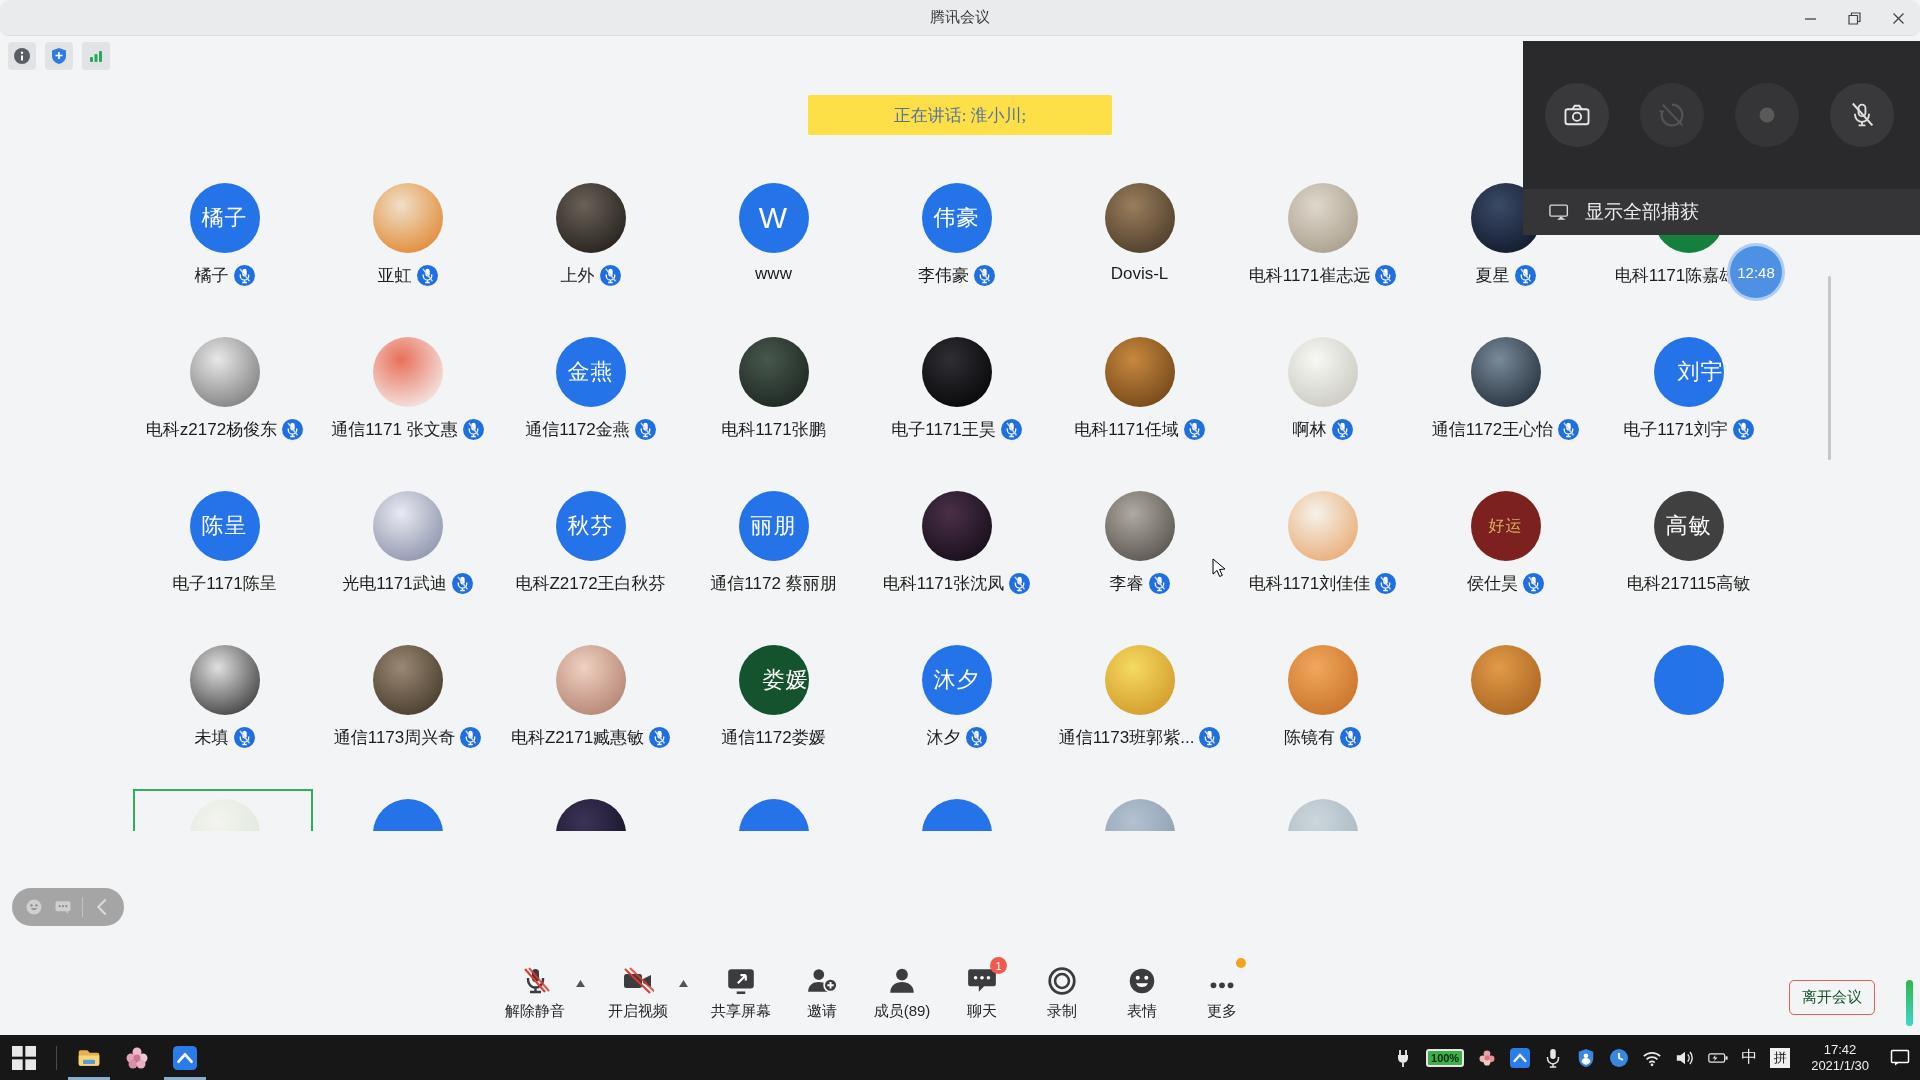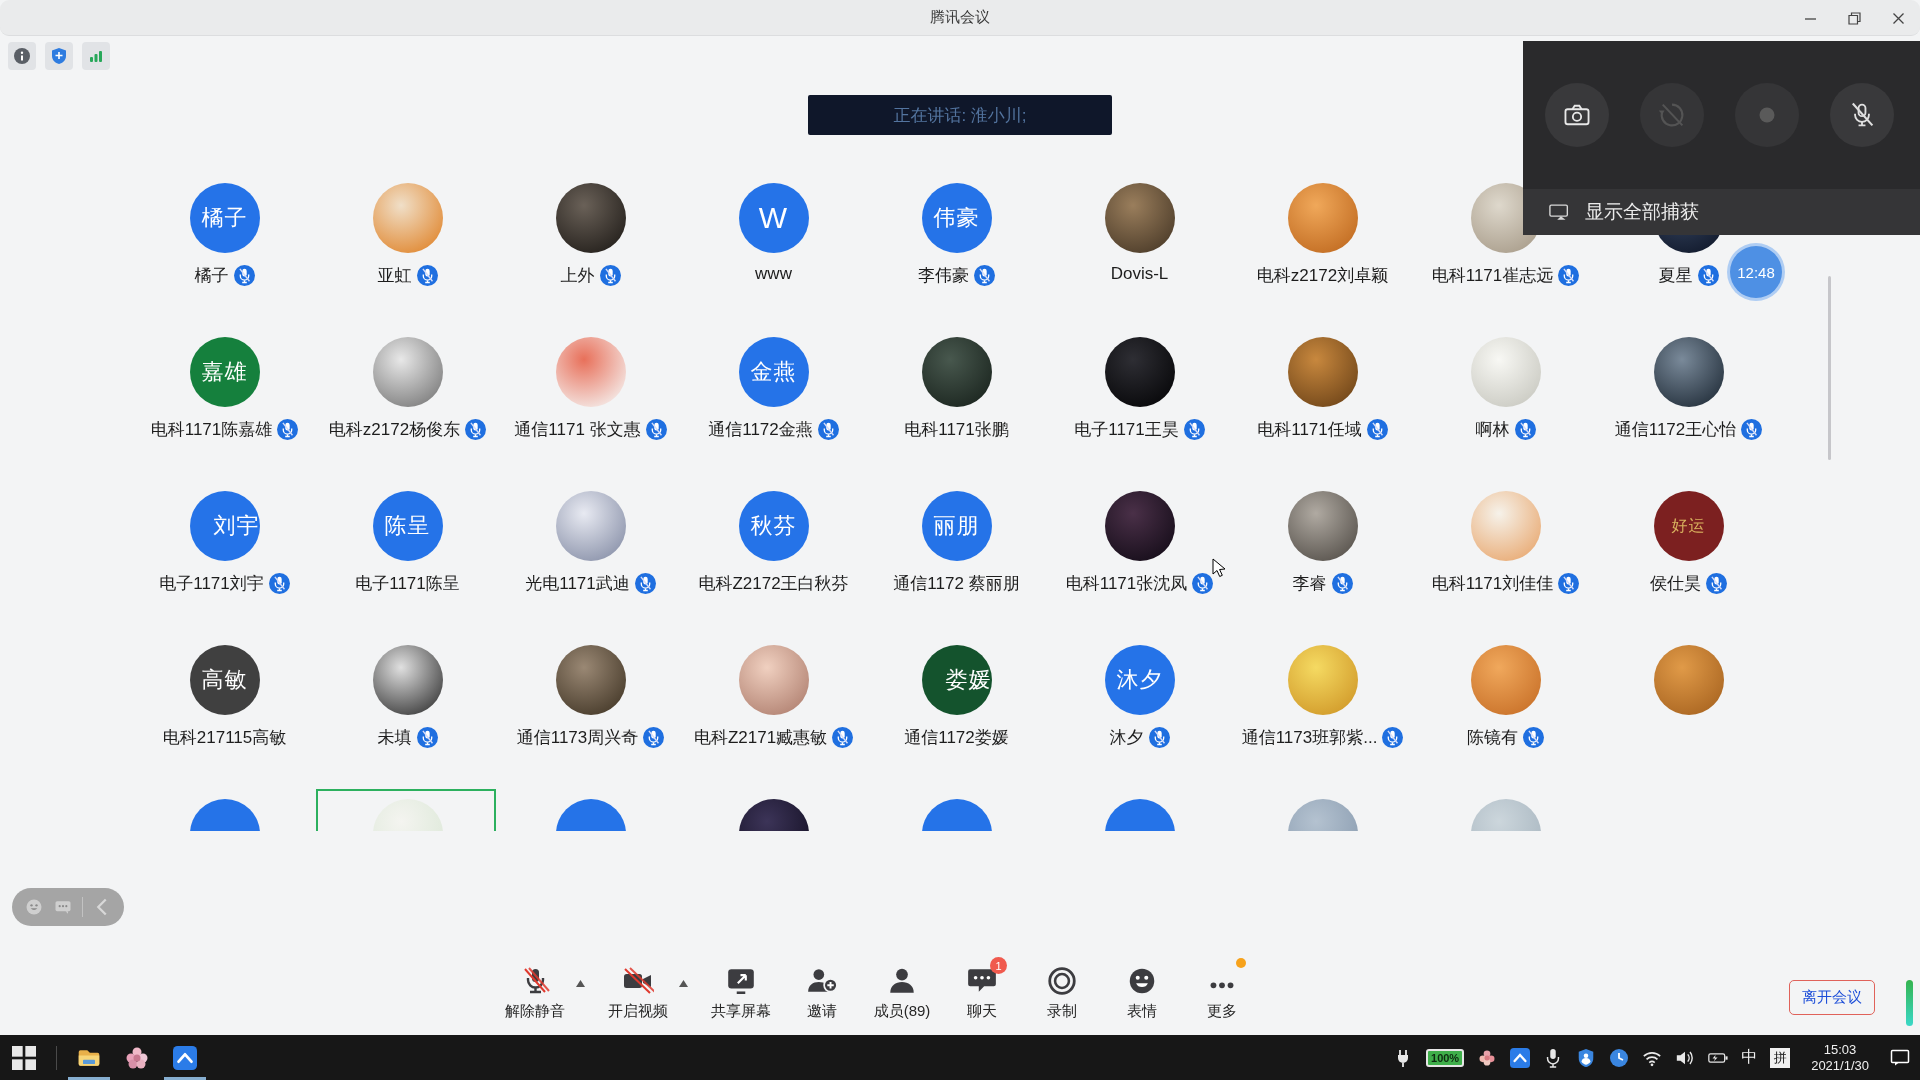--- a/index.html
+++ b/index.html
@@ -14,22 +14,22 @@
   .win-controls { position:absolute; right:0; top:0; height:36px; display:flex; }
   .win-btn { width:44px; height:36px; display:flex; align-items:center; justify-content:center; cursor:default; }
   .win-btn svg { width:13px; height:13px; }
 
   
   .chips { position:absolute; left:8px; top:42px; display:flex; gap:9px; }
   .chip { width:28px; height:28px; border-radius:4px; background:#e1e3e6; display:flex; align-items:center; justify-content:center; }
   .chip svg { width:18px; height:18px; }
 
   
-  .banner { position:absolute; left:808px; top:95px; width:304px; height:40px; background:#0f172a;
-    border-radius:2px; display:flex; align-items:center; justify-content:center; }
+  .banner { position:absolute; left:808px; top:95px; width:304px; height:40px; background:#fde047;
+    border-radius:2px; display:flex; align-items:center; justify-content:center;font-family:Liberation Serif, serif; }
   .banner span { color:#53749f; font-size:17px; }
 
   
   #grid { position:absolute; left:133px; top:183px; width:1647px; height:648px;
     display:flex; flex-wrap:wrap; overflow:hidden; }
   .cell { width:183px; height:154px; position:relative; text-align:center; }
   .avatar { width:70px; height:70px; border-radius:50%; margin:0 auto;
     display:flex; align-items:center; justify-content:center; overflow:hidden; }
   .avatar span { color:#fff; font-size:22px; letter-spacing:1px; }
   .nameline { margin-top:11px; display:flex; align-items:center; justify-content:center; gap:5px; white-space:nowrap; }
@@ -70,21 +70,21 @@
   .ticon svg { width:32px; height:30px; }
   .tlabel { margin-top:6px; font-size:15px; color:#262626; white-space:nowrap; }
   .tcaret { margin-top:10px; margin-left:-12px; }
   .tcaret svg { width:11px; height:9px; }
   .tbadge { position:absolute; right:-9px; top:-7px; min-width:17px; height:17px; border-radius:9px;
     background:#f05a4e; color:#fff; font-size:11px; display:flex; align-items:center; justify-content:center; padding:0 3px; }
   .tdot { position:absolute; right:-8px; top:-6px; width:10px; height:10px; border-radius:50%; background:#f7a21b; }
 
   
   .leave { position:absolute; left:1789px; top:980px; width:86px; height:35px; background:transparent;
-    border:1px solid #e0625a; border-radius:5px; color:#1d4ed8; font-size:15px;
+    border:1px solid #e0625a; border-radius:5px; color:#14532d; font-size:15px;
     font-family:"Liberation Sans","DejaVu Sans",sans-serif; }
 
   
   .cursor { position:absolute; left:1212px; top:558px; width:15px; height:21px; }
 
   
   .taskbar { position:absolute; left:0; top:1035px; width:1920px; height:45px; background:#171717;
     display:flex; align-items:flex-end; }
   .tb-left { display:flex; align-items:center; height:45px; }
   .tb-slot { width:48px; height:45px; position:relative; display:flex; align-items:center; justify-content:center; }
@@ -226,26 +226,20 @@
           </div>
         </div>
       </div>
       <div class="cell">
         <div class="avatar" style="background: radial-gradient(circle at 40% 32%, rgb(154, 126, 92) 0%, rgb(74, 58, 40) 88%);"></div>
         <div class="nameline">
           <span class="pname">Dovis-L</span>
         </div>
       </div>
       <div class="cell">
-        <div class="avatar" style="background: radial-gradient(circle at 40% 32%, rgb(240, 168, 90) 0%, rgb(192, 106, 32) 88%);"></div>
-        <div class="nameline">
-          <span class="pname">电科z2172刘卓颖</span>
-        </div>
-      </div>
-      <div class="cell">
         <div class="avatar" style="background: radial-gradient(circle at 40% 32%, rgb(222, 216, 204) 0%, rgb(168, 156, 138) 88%);"></div>
         <div class="nameline">
           <span class="pname">电科1171崔志远</span>
           <div class="mbadge">
             <svg viewBox="0 0 22 22">
               <circle cx="11" cy="11" r="11" fill="#1f6fe0"></circle>
               <rect x="8.7" y="4" width="4.6" height="8" rx="2.3" fill="#fff"></rect>
               <path d="M6.6 10v1.4a4.4 4.4 0 0 0 8.8 0V10" stroke="#fff" stroke-width="1.4" fill="none"></path>
               <path d="M11 16.3v2M8.6 18.3h4.8" stroke="#fff" stroke-width="1.4"></path>
               <path d="M6.2 4l10 13" stroke="#d5dcf8" stroke-width="1.5"></path>
@@ -918,21 +912,21 @@
           <path d="M14 5a6 6 0 0 1 0 8M16.5 2.5a10 10 0 0 1 0 13" fill="none" stroke="#e8e8e8" stroke-width="1.6"></path>
         </svg>
       <svg viewBox="0 0 24 14">
           <rect x="1" y="2" width="19" height="10" rx="2" fill="none" stroke="#e8e8e8" stroke-width="1.5"></rect>
           <rect x="21" y="5" width="2.5" height="4" fill="#e8e8e8"></rect>
           <path d="M9 3.5l-3.5 4h3l-1.5 3.5 4.5-4.5h-3z" fill="#e8e8e8"></path>
         </svg>
       <span class="ime">中</span>
       <div class="ime-box">拼</div>
       <div class="clock">
-        <div>15:03</div>
+        <div>17:42</div>
         <div>2021/1/30</div>
       </div>
       <svg viewBox="0 0 20 18">
           <rect x="1.5" y="1.5" width="17" height="12" rx="1" fill="none" stroke="#fff" stroke-width="1.5"></rect>
           <path d="M5 16.5v-3h4z" fill="#fff"></path>
         </svg>
     </div>
   </div>
 </div>
 

